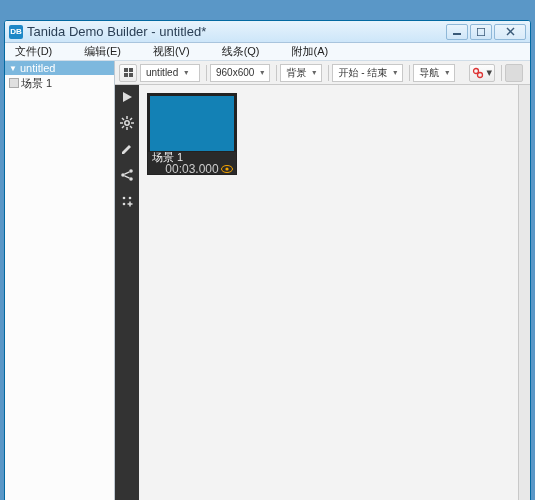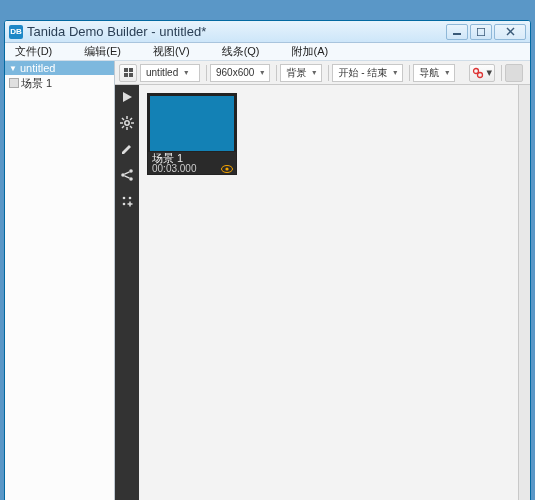--- a/index.html
+++ b/index.html
@@ -31,21 +31,21 @@
 .tspacer { flex:1; }
 .stage-row { flex:1; display:flex; }
 .sidetools { width:24px; background:#333; display:flex; flex-direction:column; align-items:center; padding:4px 0; gap:10px; }
 .st { width:16px; height:16px; color:#eee; display:flex; align-items:center; justify-content:center; cursor:pointer; }
 .st svg { width:14px; height:14px; fill:#ddd; }
 .stage { flex:1; background:#f3f3f3; background-image:radial-gradient(#dcdcdc 0.5px, transparent 0.5px); background-size:8px 8px; position:relative; padding:8px; }
 .thumb { width:90px; border:1px solid #222; background:#222; }
 .thumb-prev { height:58px; background:#1381b5; border:2px solid #222; border-bottom:1px solid #222; }
 .thumb-info { height:22px; background:#2a2a2a; color:#eee; padding:2px 4px; position:relative; font-size:9px; display:flex; flex-direction:column; justify-content:center; }
 .thumb-info .nm { line-height:1; }
-.thumb-info .tm { line-height:1; color:#ccc; font-size:10px; }
+.thumb-info .tm { line-height:1; color:#ccc; font-size:12px;text-align:center; }
 .eye { position:absolute; right:3px; bottom:3px; width:12px; height:8px; }
 .eye svg { width:12px; height:8px; }
 .status { height:18px; background:#f4f4f4; border-top:1px solid #d0d0d0; display:flex; align-items:center; font-size:10px; color:#333; }
 .status-box { border:1px inset #ccc; padding:1px 6px; margin:0 2px; background:#fff; height:15px; display:flex; align-items:center; }
 .scrollbar { width:12px; background:#e8e8e8; border-left:1px solid #c8c8c8; }
 </style>
 </head>
 <body>
 
 <div class="window">

